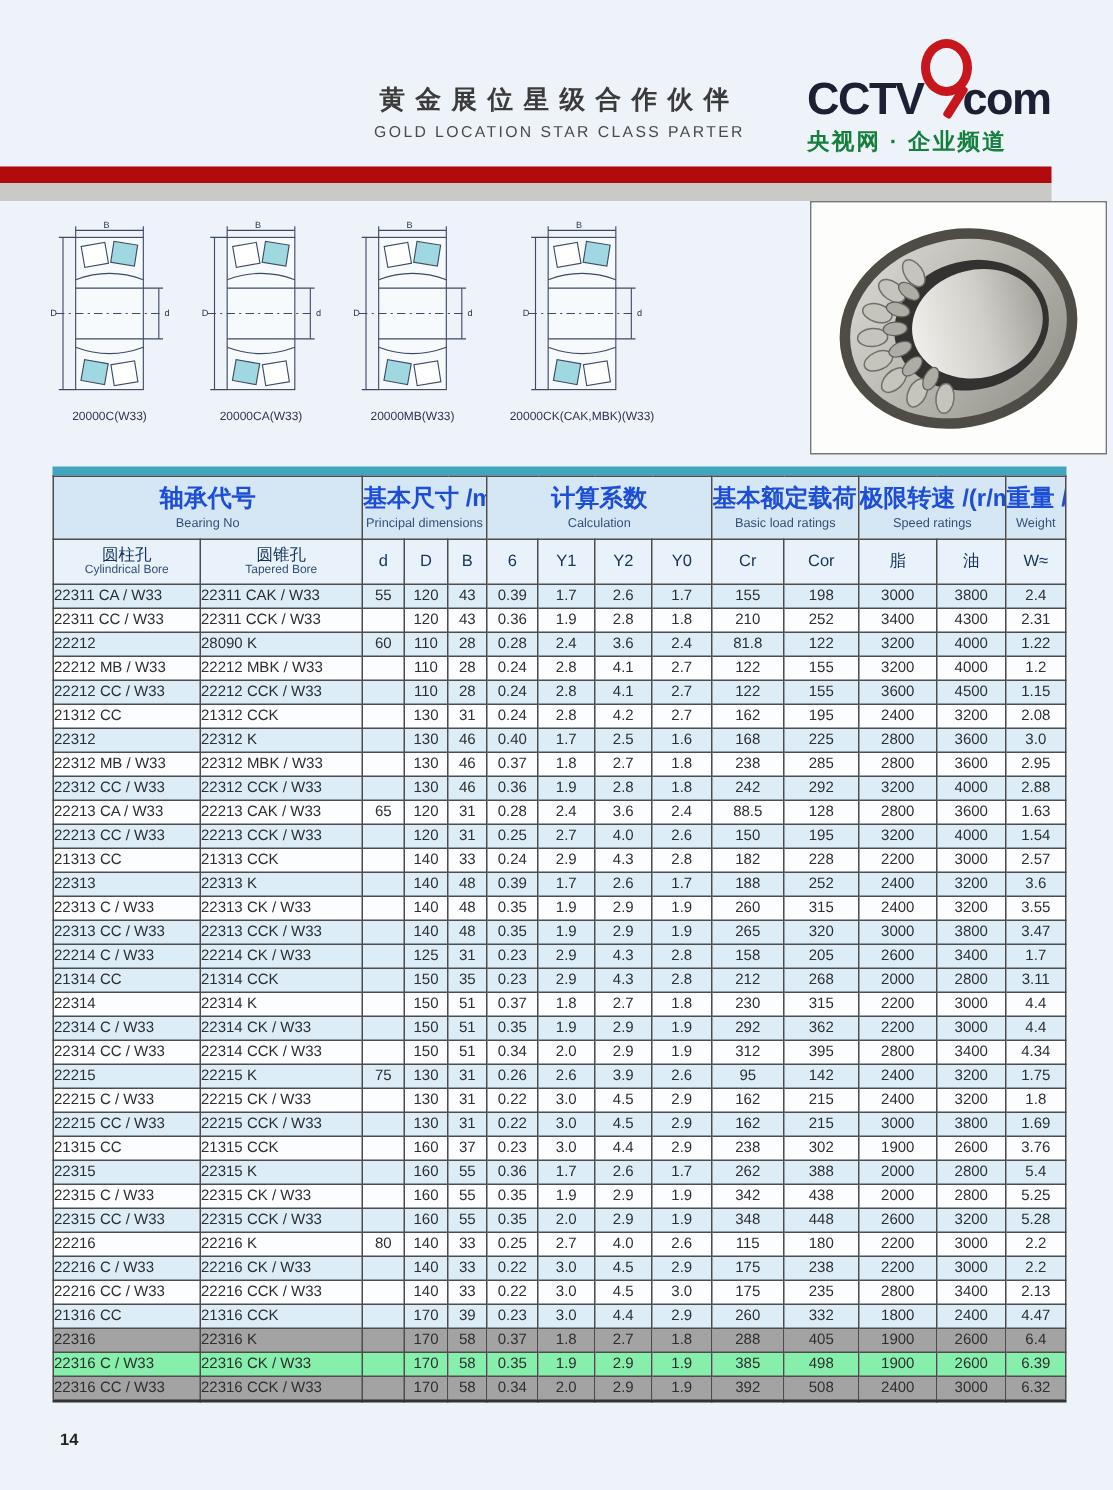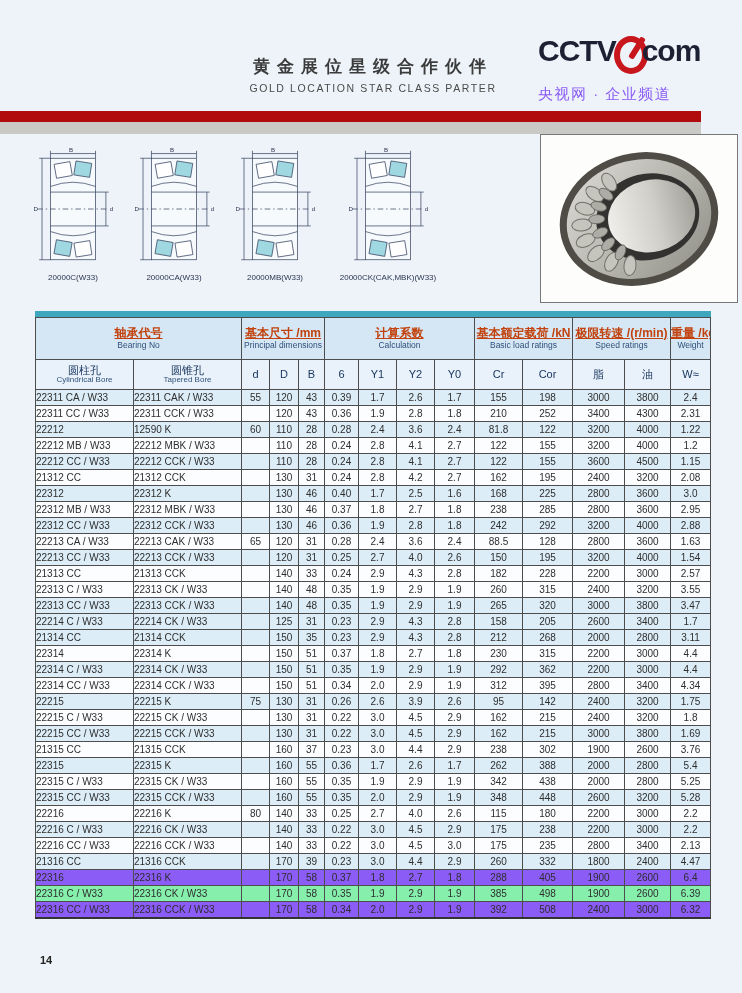--- a/index.html
+++ b/index.html
@@ -10,26 +10,26 @@
     position:relative;overflow:hidden;
   }
   .page{position:relative;width:742px;height:993px;background:#edf3f9;border-radius:30px;}
 
   
   .slogan{position:absolute;left:228px;top:55px;width:290px;text-align:center;}
   .slogan-cn{font-size:17px;font-weight:bold;color:#3b3b3b;letter-spacing:7px;white-space:nowrap;}
   .slogan-en{font-size:10.5px;color:#4a4a4a;letter-spacing:1.6px;margin-top:4px;white-space:nowrap;}
 
   .logo{position:absolute;left:538px;top:36px;width:200px;}
-  .logo-line{display:flex;align-items:flex-start;height:46px;}
+  .logo-line{display:flex;align-items:flex-end;height:46px;}
   .logo-cctv{font-size:30px;font-weight:bold;color:#1b2032;letter-spacing:-1px;line-height:1;}
   .logo-ring{display:inline-block;width:22px;height:26px;border:6px solid #c8161d;border-radius:50%;margin:0 -4px 18px -2px;}
   .logo-slash{display:inline-block;width:6px;height:24px;background:#c8161d;transform:rotate(32deg);margin:0 2px 2px -10px;border-radius:2px;}
   .logo-com{font-size:30px;font-weight:bold;color:#1b2032;letter-spacing:-1px;line-height:1;}
-  .logo-sub{font-size:15px;font-weight:normal;color:#8b5cf6;letter-spacing:1.5px;margin-top:3px;white-space:nowrap;}
+  .logo-sub{font-size:15px;font-weight:bold;color:#15803d;letter-spacing:1.5px;margin-top:3px;white-space:nowrap;}
 
   .bar-red{position:absolute;top:111px;left:0;width:701px;height:11px;background:#b20b0e;}
   .bar-gray{position:absolute;top:122px;left:0;width:701px;height:12px;background:#c9c9c6;}
 
   
   .diagram-row{position:absolute;left:27px;top:147px;width:500px;display:flex;gap:9px;align-items:flex-end;}
   .diagram{width:116px;text-align:center;flex:0 0 auto;}
   .diagram:nth-child(1),.diagram:nth-child(2),.diagram:nth-child(3){width:92px;}
   .diagram svg{display:block;margin:0 auto;}
   .diagram-label{font-size:8px;color:#2c3550;margin-top:2px;white-space:nowrap;}
@@ -37,29 +37,29 @@
   .photo-box{position:absolute;left:540px;top:134px;width:196px;height:167px;background:#fdfdfc;border:1px solid #777;}
   .photo-box svg{display:block;}
 
   
   .table-wrap{position:absolute;left:35px;top:311px;width:676px;}
   .teal-strip{height:6px;width:100%;background:#3ea7bd;}
   table.spec{border-collapse:collapse;width:676px;table-layout:fixed;font-size:10px;color:#2e2e2e;border:1px solid #3f3f3f;border-bottom:2px solid #333;}
   table.spec th,table.spec td{border:1px solid #4d4d4d;padding:0;overflow:hidden;white-space:nowrap;}
   th.group-th{height:41px;background:#d5e7f4;vertical-align:middle;}
   th.sub-th{height:29px;background:#e9f2fa;vertical-align:middle;font-weight:normal;}
-  .h-cn{font-size:12px;font-weight:bold;color:#c2410c;line-height:1.15;text-decoration:underline;}
+  .h-cn{font-size:16px;font-weight:bold;color:#1d4ed8;line-height:1.15;}
   .h-en{font-size:8.5px;font-weight:normal;color:#30507a;line-height:1.2;}
   .s-cn{font-size:11px;font-weight:normal;color:#15335c;line-height:1.1;}
   .s-en{font-size:8px;font-weight:normal;color:#30507a;line-height:1.1;text-align:center;}
   td{height:15px;text-align:center;line-height:15px;}
   td.c-name{text-align:left;padding-left:6px;}
   tr.stripe0 td{background:#dcedf7;}
   tr.stripe1 td{background:#fcfdfe;}
-  tr.hl0 td{background:#8b5cf6;}
+  tr.hl0 td{background:#a3a3a3;}
   tr.hl1 td{background:#86efac;}
 
   .page-num{position:absolute;left:40px;top:954px;font-size:11px;font-weight:bold;color:#222;}
 </style>
 </head>
 <body>
 
 <div class="page">
 
   <div class="slogan">
@@ -405,21 +405,21 @@
             <td>2.8</td>
             <td>1.8</td>
             <td>210</td>
             <td>252</td>
             <td>3400</td>
             <td>4300</td>
             <td>2.31</td>
           </tr>
           <tr class="stripe0">
             <td class="c-name">22212</td>
-            <td class="c-name">12590 K</td>
+            <td class="c-name">28090 K</td>
             <td>60</td>
             <td>110</td>
             <td>28</td>
             <td>0.28</td>
             <td>2.4</td>
             <td>3.6</td>
             <td>2.4</td>
             <td>81.8</td>
             <td>122</td>
             <td>3200</td>
@@ -563,20 +563,36 @@
             <td>0.24</td>
             <td>2.9</td>
             <td>4.3</td>
             <td>2.8</td>
             <td>182</td>
             <td>228</td>
             <td>2200</td>
             <td>3000</td>
             <td>2.57</td>
           </tr>
+          <tr class="stripe0">
+            <td class="c-name">22313</td>
+            <td class="c-name">22313 K</td>
+            <td></td>
+            <td>140</td>
+            <td>48</td>
+            <td>0.39</td>
+            <td>1.7</td>
+            <td>2.6</td>
+            <td>1.7</td>
+            <td>188</td>
+            <td>252</td>
+            <td>2400</td>
+            <td>3200</td>
+            <td>3.6</td>
+          </tr>
           <tr class="stripe1">
             <td class="c-name">22313 C / W33</td>
             <td class="c-name">22313 CK / W33</td>
             <td></td>
             <td>140</td>
             <td>48</td>
             <td>0.35</td>
             <td>1.9</td>
             <td>2.9</td>
             <td>1.9</td>

